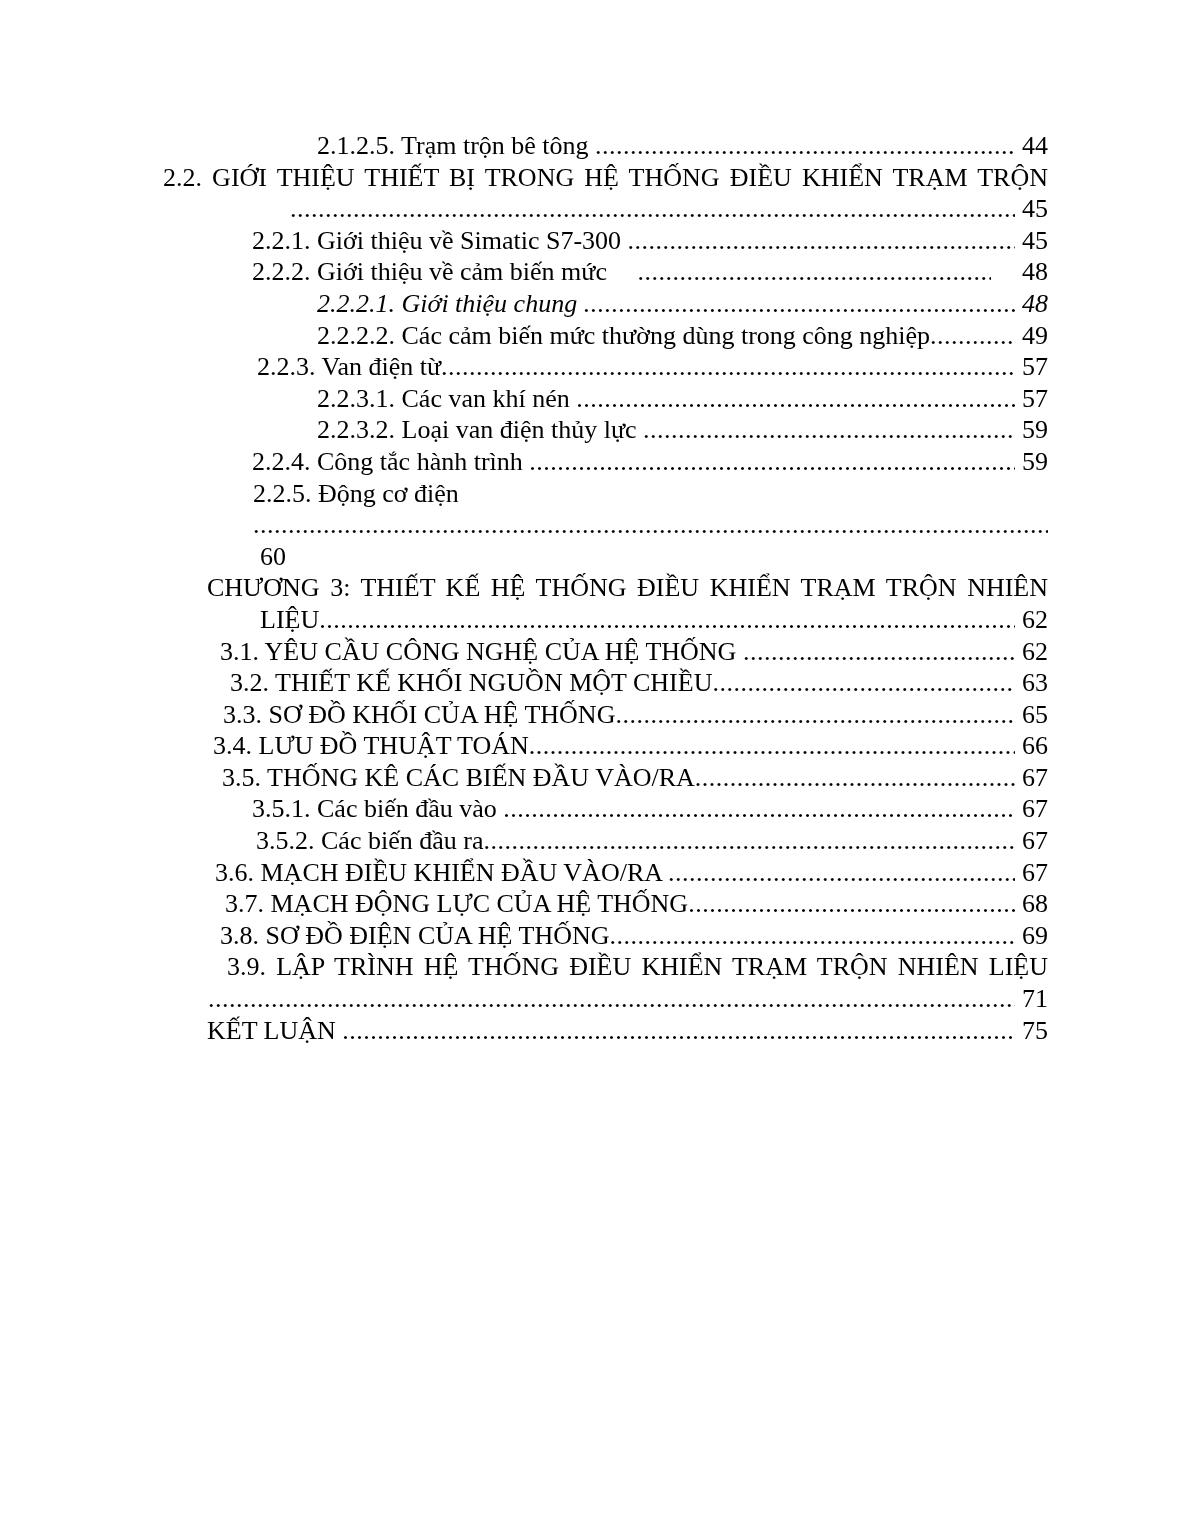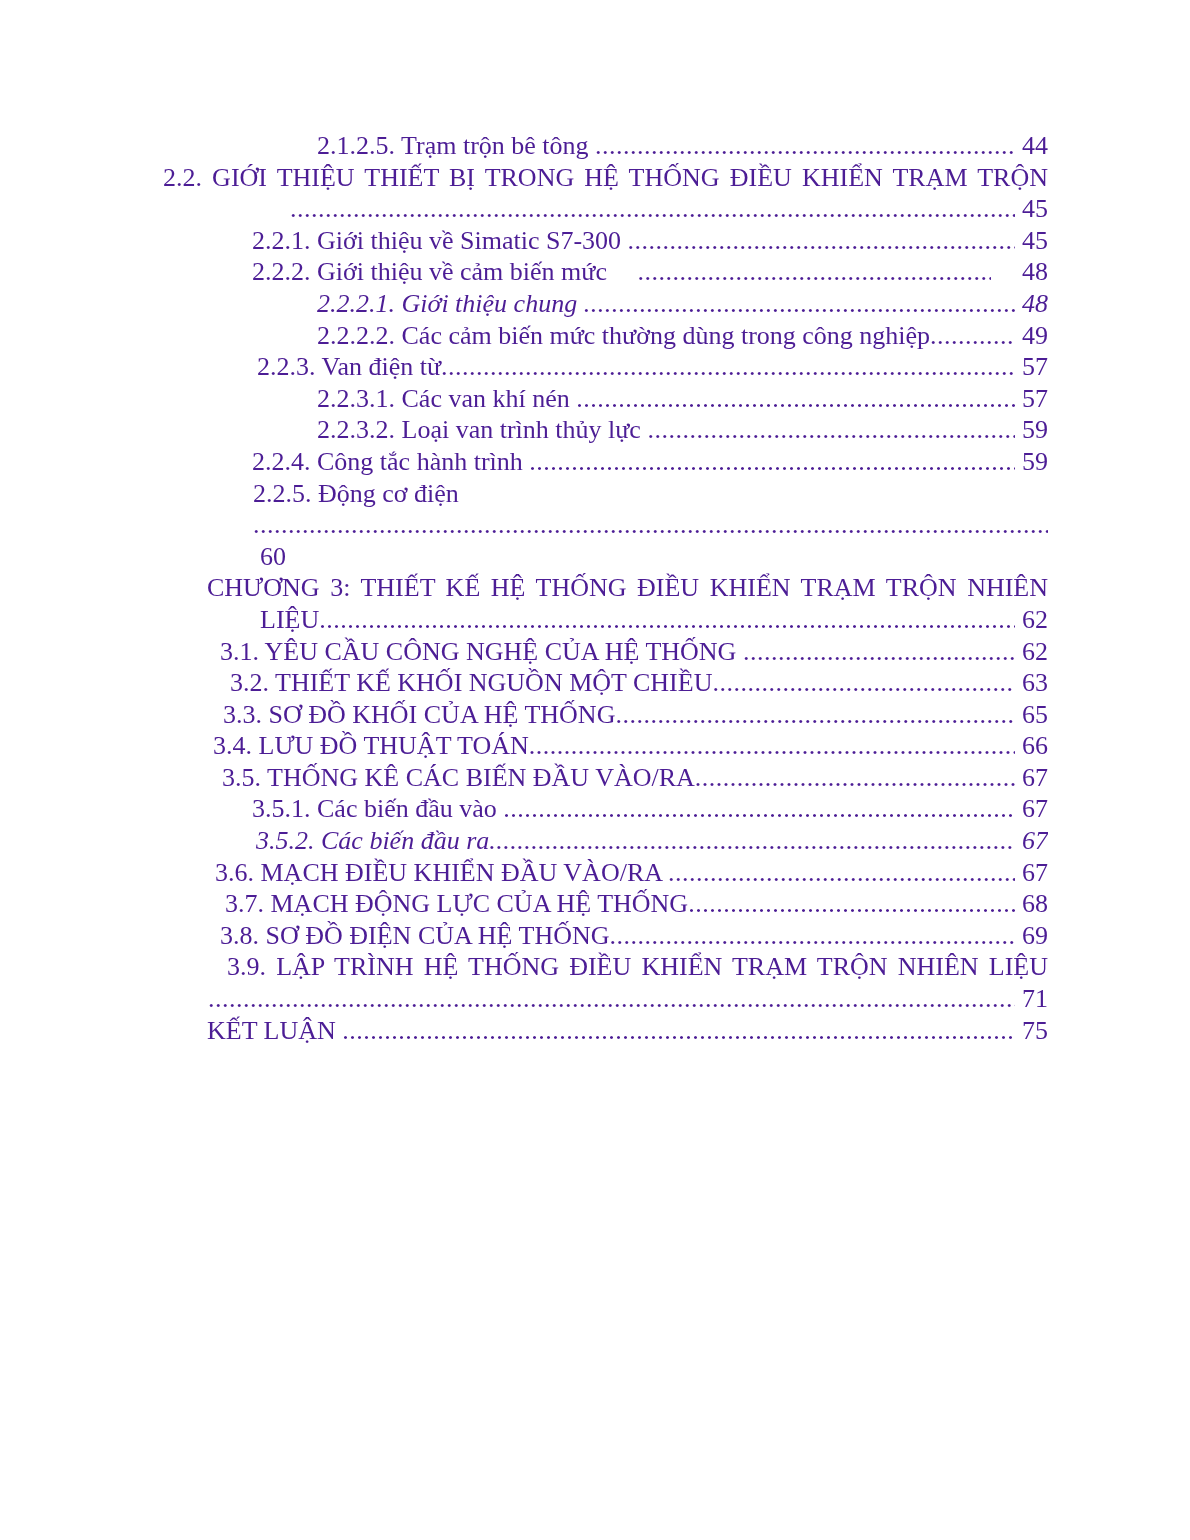--- a/index.html
+++ b/index.html
@@ -15,21 +15,21 @@
     overflow: hidden;
   }
   .toc {
     position: absolute;
     left: 163px;
     top: 130px;
     width: 885px;
     font-family: "Liberation Serif", "DejaVu Serif", serif;
     font-size: 26px;
     line-height: 31.6px;
-    color: #4c1d95;
+    color: #000000;
   }
   .row {
     display: flex;
     align-items: baseline;
     overflow: hidden;
   }
   .row.justify {
     display: block;
     text-align: justify;
     text-align-last: justify;
@@ -108,21 +108,21 @@
     <span class="pagenum">57</span>
   </div>
 
   <div class="row" style="padding-left: 154px; justify-content: center;">
     <span class="label">2.2.3.1. Các van khí nén </span>
     <span class="leader"></span>
     <span class="pagenum">57</span>
   </div>
 
   <div class="row" style="padding-left: 154px;">
-    <span class="label">2.2.3.2. Loại van trình thủy lực </span>
+    <span class="label">2.2.3.2. Loại van điện thủy lực </span>
     <span class="leader"></span>
     <span class="pagenum">59</span>
   </div>
 
   <div class="row" style="padding-left: 89px;">
     <span class="label">2.2.4. Công tắc hành trình </span>
     <span class="leader"></span>
     <span class="pagenum">59</span>
   </div>
 
@@ -173,21 +173,21 @@
     <span class="leader"></span>
     <span class="pagenum">67</span>
   </div>
 
   <div class="row" style="padding-left: 89px;">
     <span class="label">3.5.1. Các biến đầu vào </span>
     <span class="leader"></span>
     <span class="pagenum">67</span>
   </div>
 
-  <div class="row" style="padding-left: 93px; font-style: italic;">
+  <div class="row" style="padding-left: 93px;">
     <span class="label">3.5.2. Các biến đầu ra</span>
     <span class="leader"></span>
     <span class="pagenum">67</span>
   </div>
 
   <div class="row" style="padding-left: 52px;">
     <span class="label">3.6. MẠCH ĐIỀU KHIỂN ĐẦU VÀO/RA </span>
     <span class="leader"></span>
     <span class="pagenum">67</span>
   </div>

